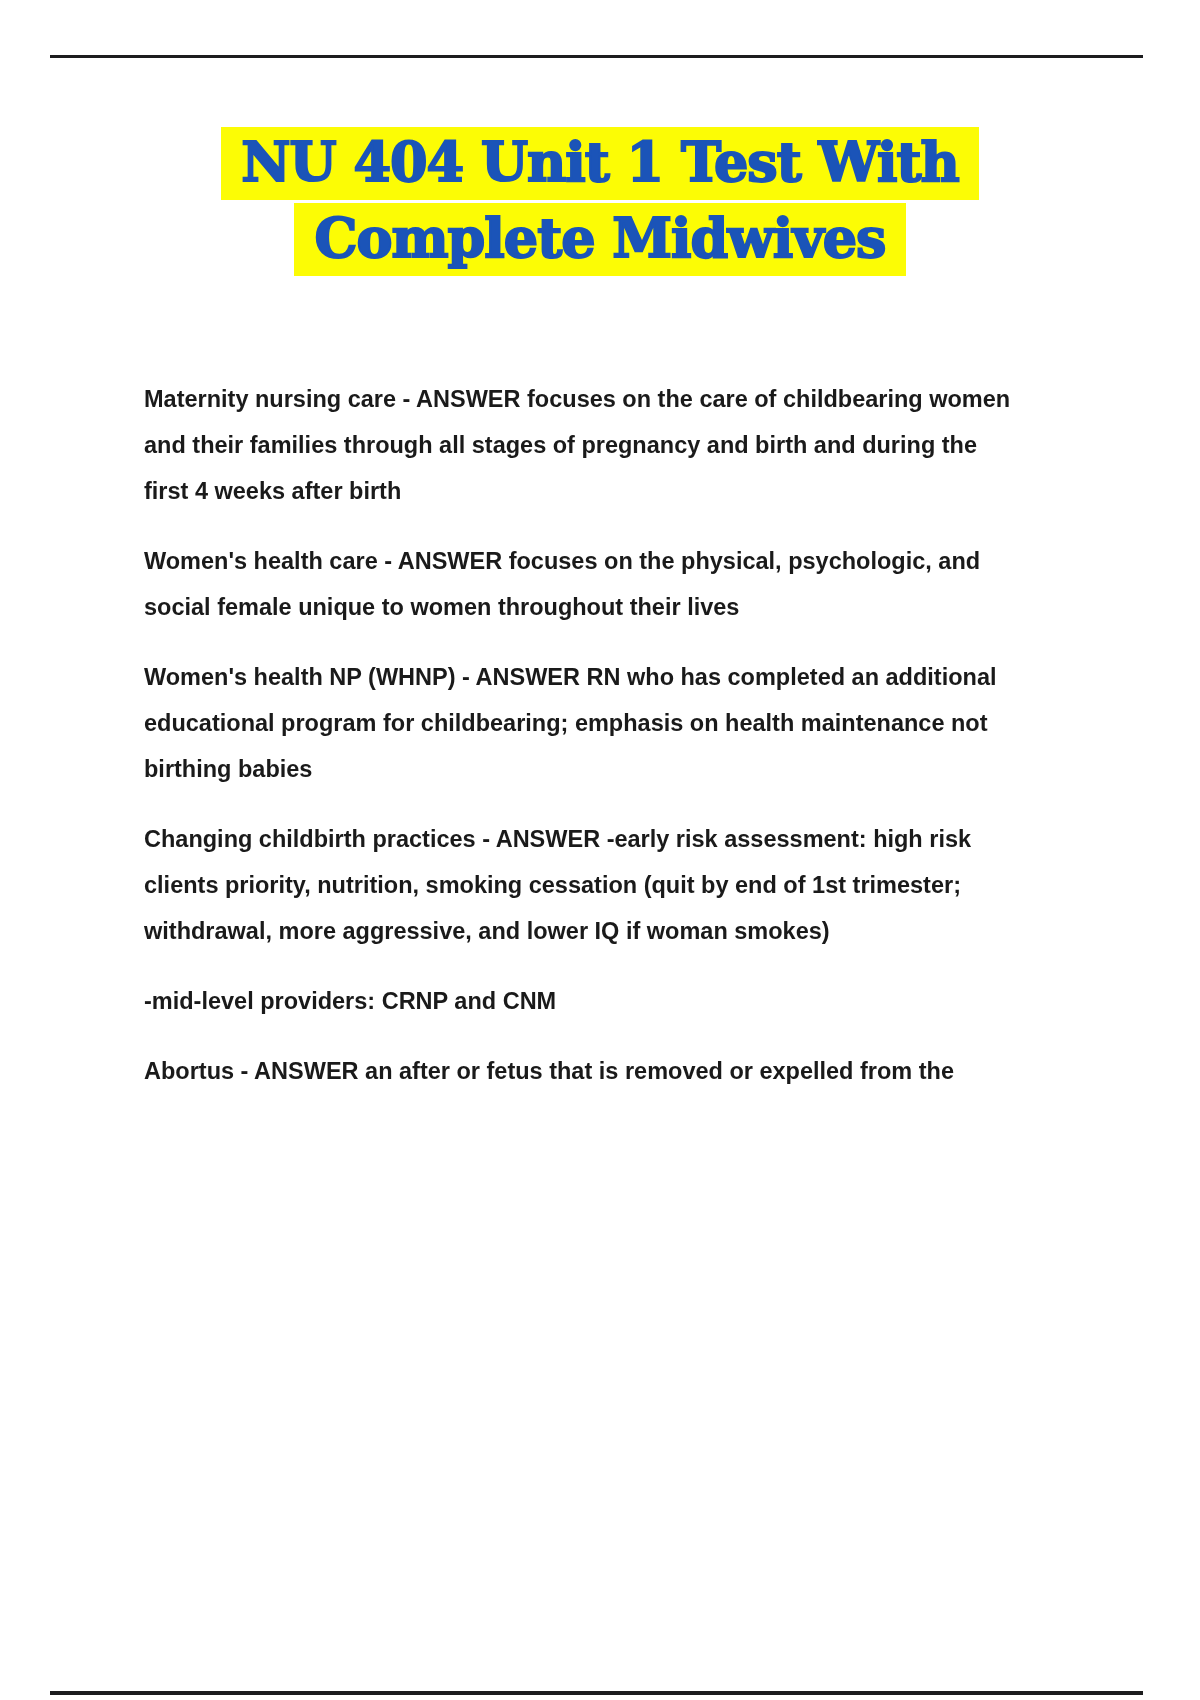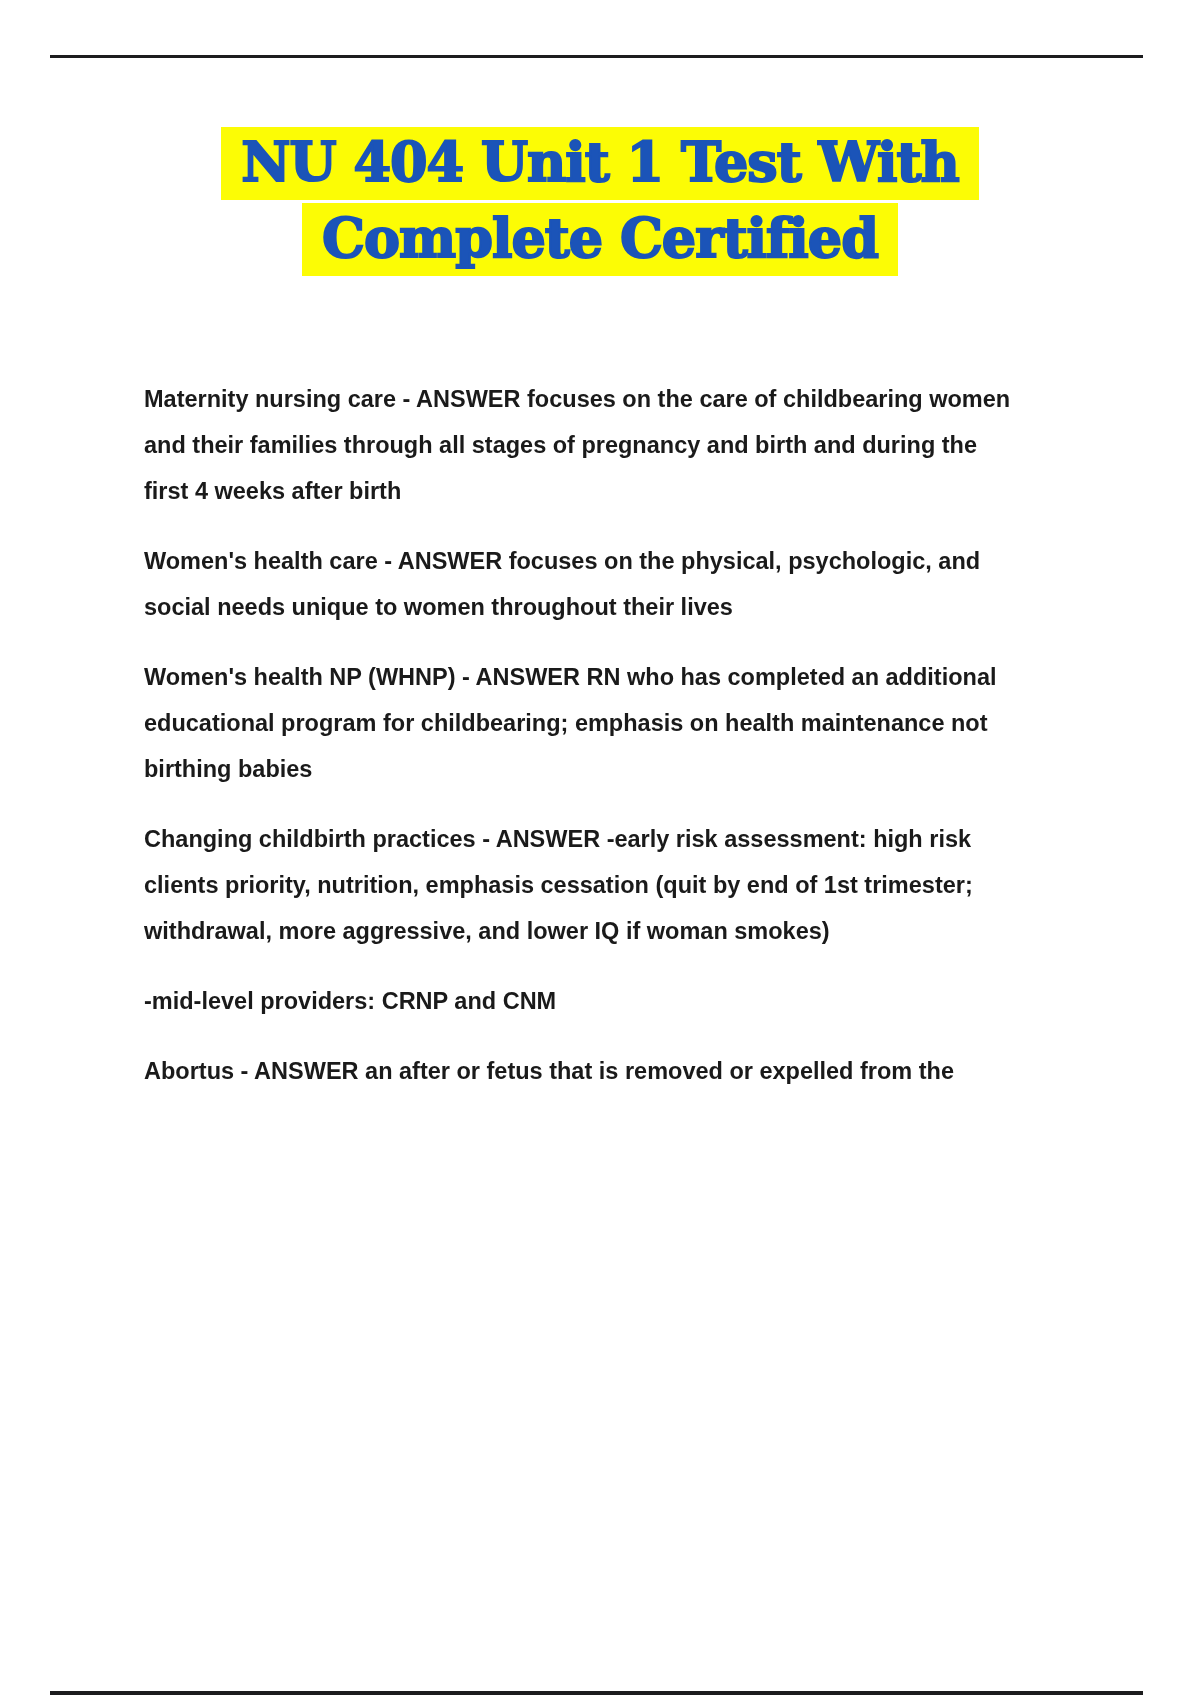--- a/index.html
+++ b/index.html
@@ -69,28 +69,28 @@
 
 <div class="page" style="--title-blue: #1b54b8; --highlight: #fcfc05;">
 
   <div class="rule top"></div>
 
   <div class="title-block">
     <div class="title-line-wrap">
       <span class="title-line">NU 404 Unit 1 Test With</span>
     </div>
     <div class="title-line-wrap">
-      <span class="title-line">Complete Certified</span>
+      <span class="title-line">Complete Midwives</span>
     </div>
   </div>
 
   <div class="content">
     <p>Maternity nursing care - ANSWER focuses on the care of childbearing women and their families through all stages of pregnancy and birth and during the first 4 weeks after birth</p>
-    <p>Women's health care - ANSWER focuses on the physical, psychologic, and social needs unique to women throughout their lives</p>
+    <p>Women's health care - ANSWER focuses on the physical, psychologic, and social female unique to women throughout their lives</p>
     <p>Women's health NP (WHNP) - ANSWER RN who has completed an additional educational program for childbearing; emphasis on health maintenance not birthing babies</p>
-    <p>Changing childbirth practices - ANSWER -early risk assessment: high risk clients priority, nutrition, emphasis cessation (quit by end of 1st trimester; withdrawal, more aggressive, and lower IQ if woman smokes)</p>
+    <p>Changing childbirth practices - ANSWER -early risk assessment: high risk clients priority, nutrition, smoking cessation (quit by end of 1st trimester; withdrawal, more aggressive, and lower IQ if woman smokes)</p>
     <p>-mid-level providers: CRNP and CNM</p>
     <p>Abortus - ANSWER an after or fetus that is removed or expelled from the</p>
   </div>
 
   <div class="rule bottom"></div>
 
 </div>
 
 </body></html>

